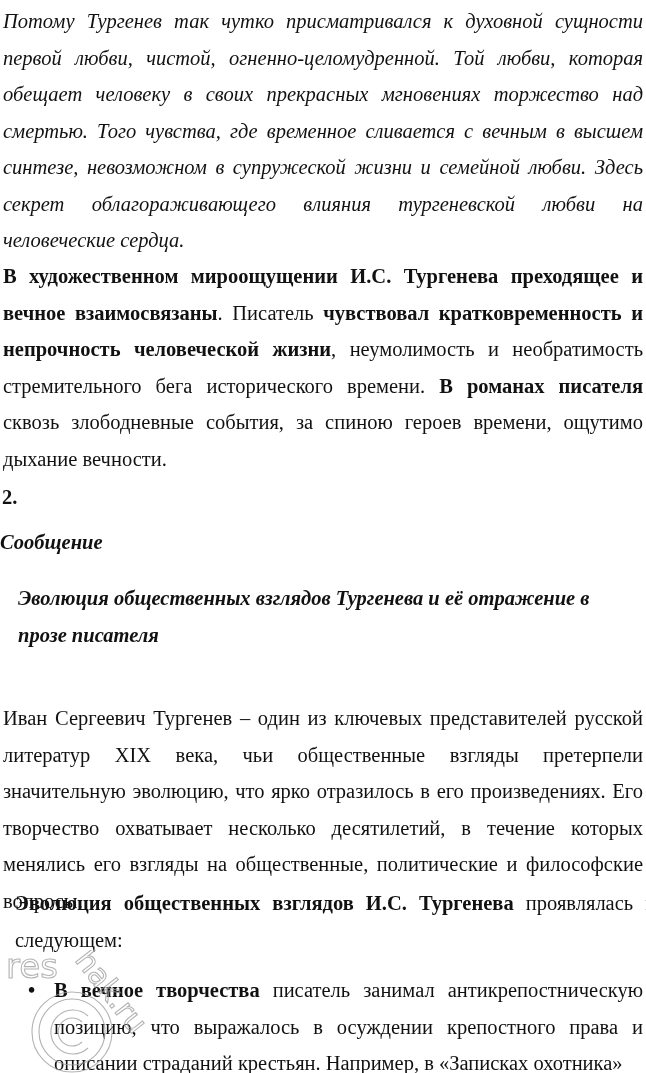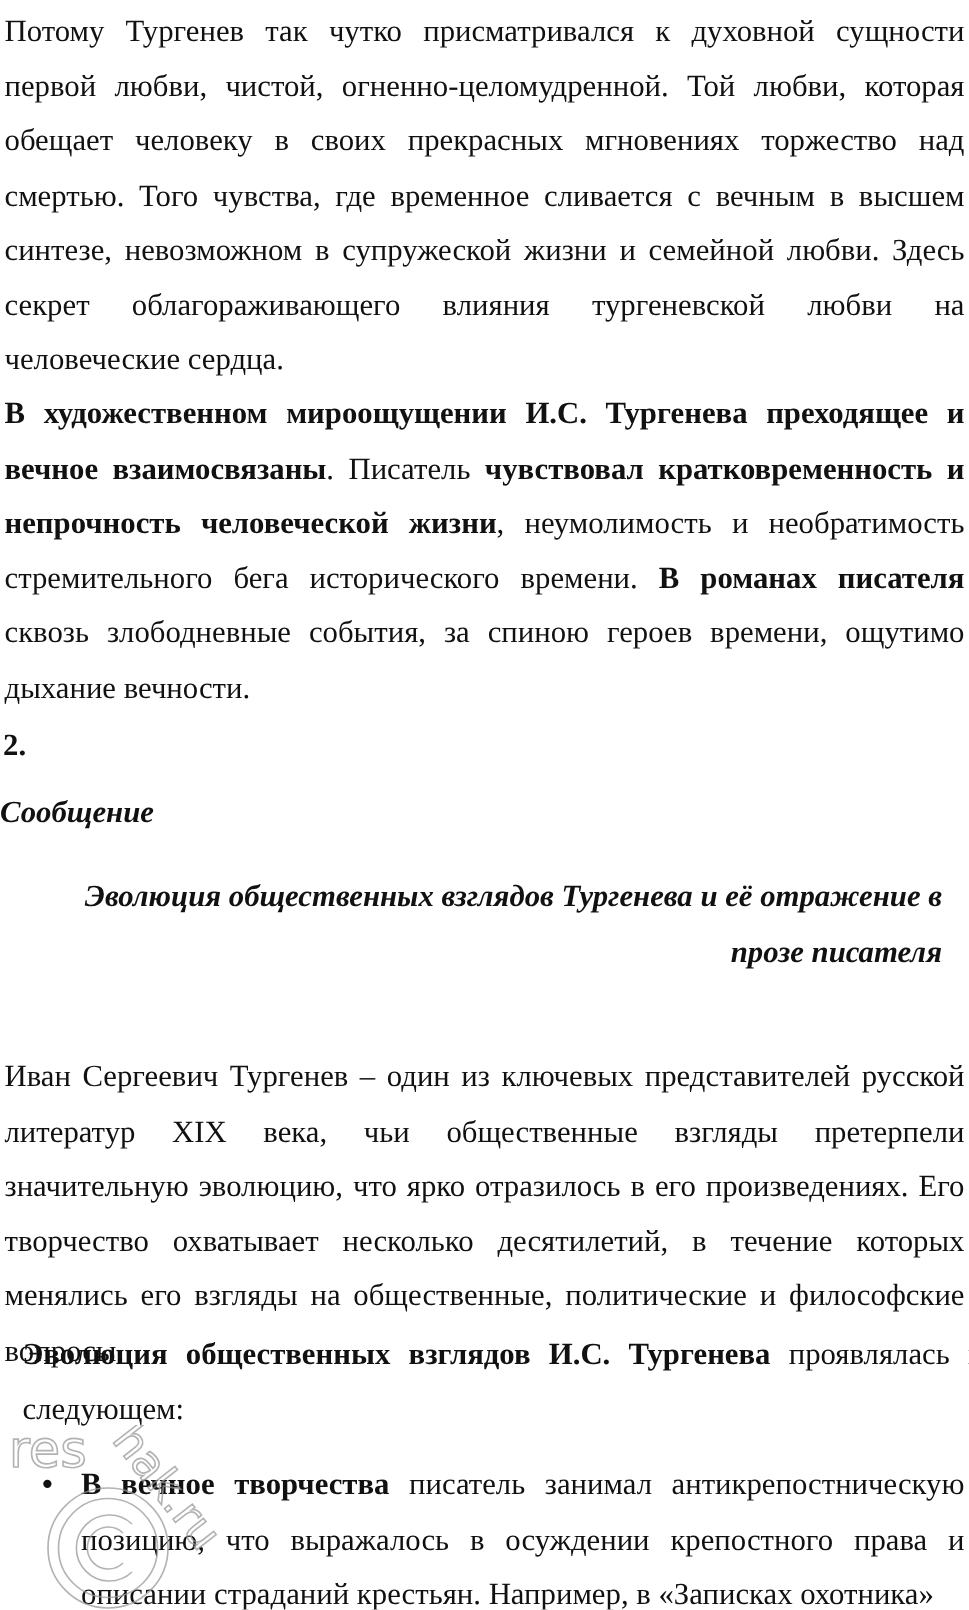--- a/index.html
+++ b/index.html
@@ -3,25 +3,25 @@
 <meta charset="utf-8">
 <style>
   html, body { margin: 0; padding: 0; background: #ffffff; }
   body {
     width: 646px; height: 1073px; overflow: hidden; position: relative;
     font-family: "Liberation Serif", "DejaVu Serif", serif;
     font-size: 20.5px; color: #111111;
   }
   .page { position: absolute; left: 0; top: 0; width: 646px; }
   p { margin: 0; line-height: 36.5px; text-align: justify; }
-  .p1 { position: absolute; top: 3px; left: 3px; width: 640px; }
+  .p1 { position: absolute; top: 3px; left: 3px; width: 640px; font-style: italic; }
   .p2 { position: absolute; top: 258px; left: 3px; width: 640px; }
   .num { position: absolute; top: 486px; left: 2px; font-weight: bold; }
   .msg { position: absolute; top: 531px; left: 0; width: 646px; text-align: left; font-weight: bold; font-style: italic; }
-  .title { position: absolute; top: 580px; left: 18px; width: 610px; text-align: right; font-weight: bold; font-style: italic; line-height: 36.5px; }
+  .title { position: absolute; top: 580px; left: 18px; width: 610px; text-align: left; font-weight: bold; font-style: italic; line-height: 36.5px; }
   .p3 { position: absolute; top: 660px; left: 3px; width: 640px; margin-top: 40px; }
   .p4 { position: absolute; top: 885px; left: 15px; width: 640px; }
   .list { position: absolute; top: 972px; left: 0; width: 646px; margin: 0; padding: 0; list-style: none; }
   .list li { position: relative; padding-left: 54px; padding-right: 3px; line-height: 36.5px; text-align: justify; }
   .bullet { position: absolute; left: 28px; top: 0; font-weight: bold; }
   b { font-weight: bold; }
   .watermark { position: absolute; left: 4px; top: 950px; width: 170px; height: 123px; pointer-events: none; }
 </style>
 </head>
 <body>

